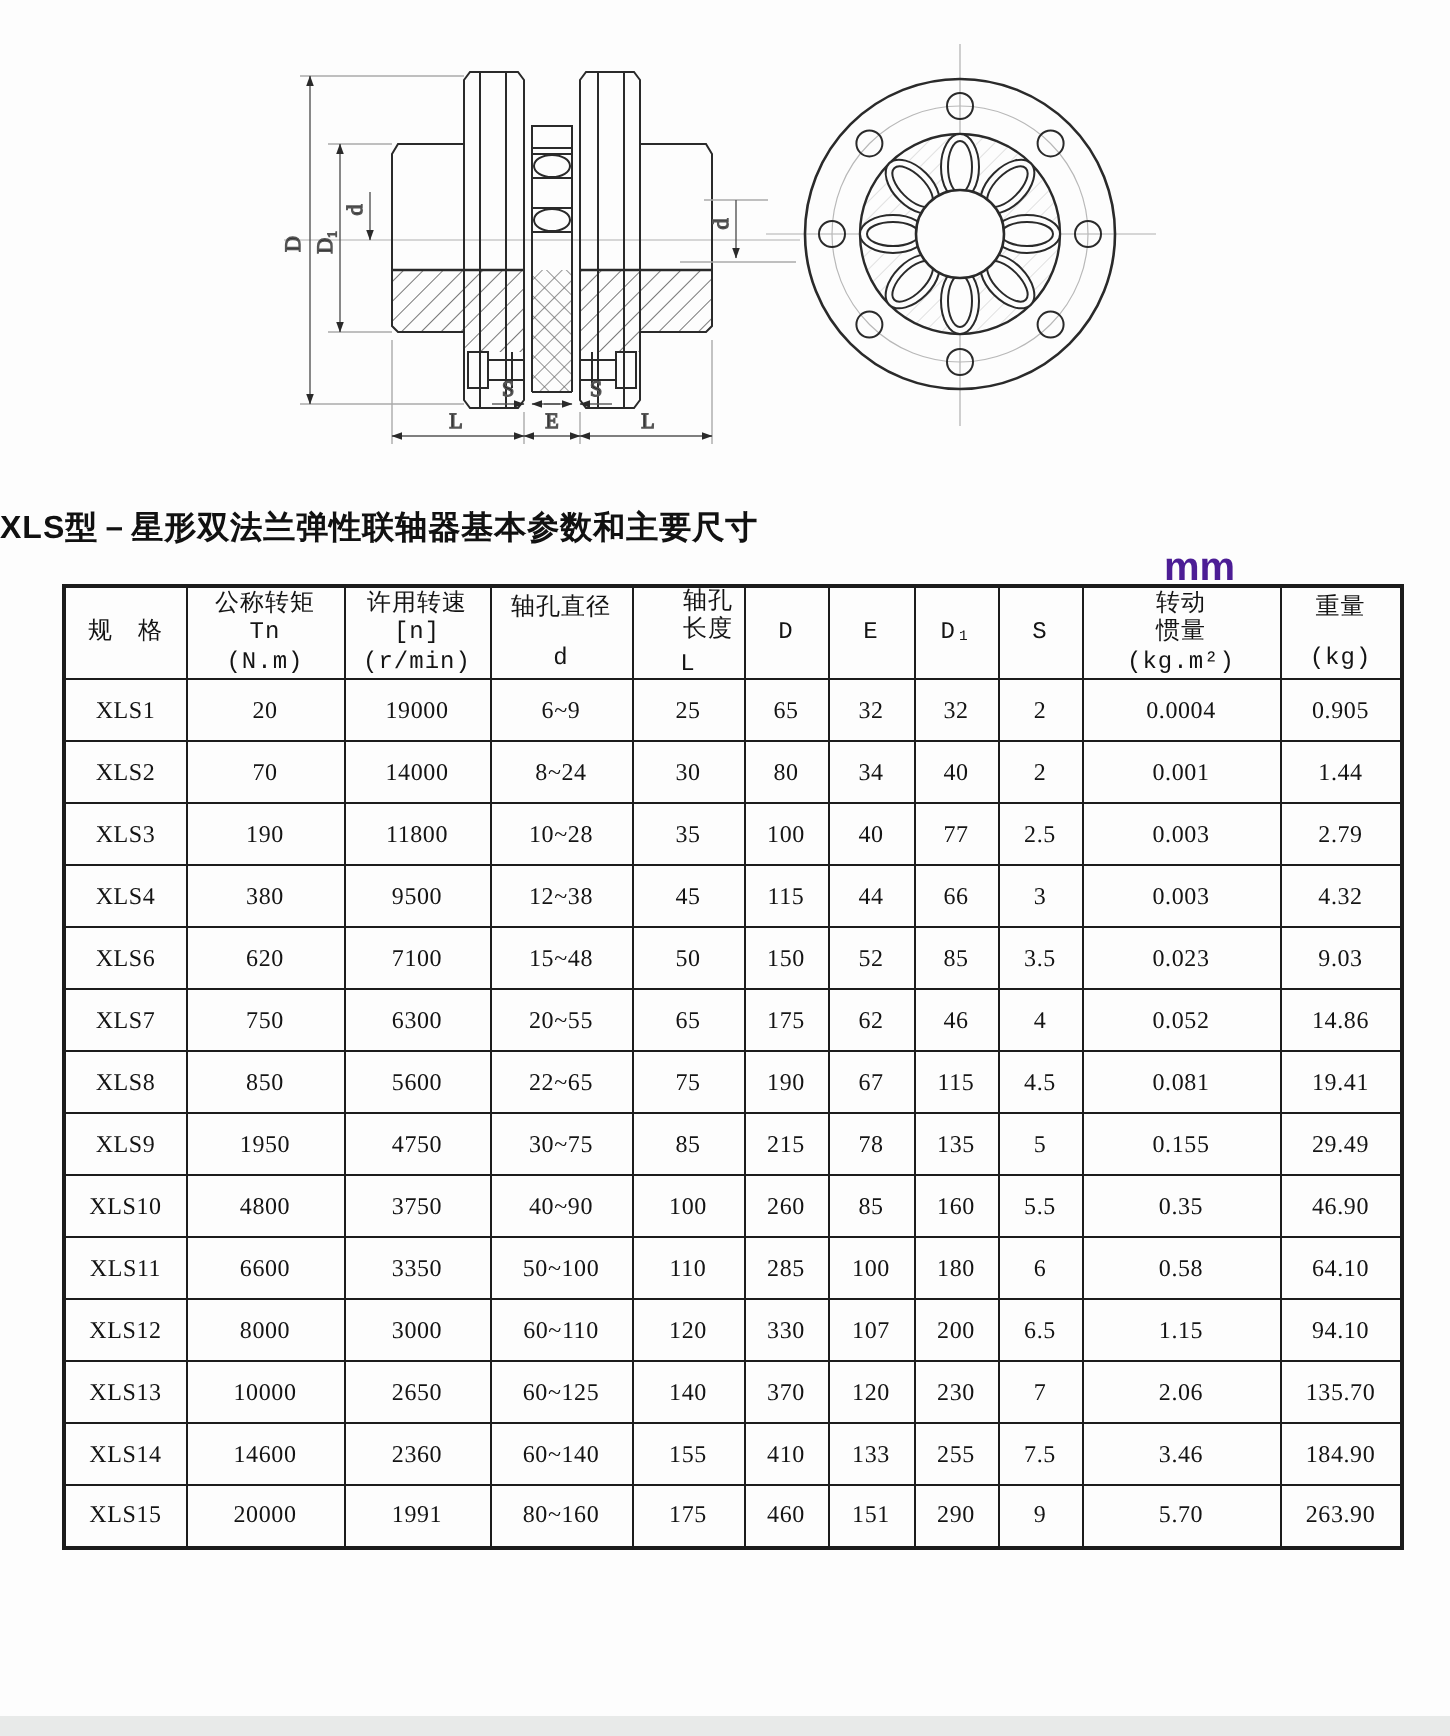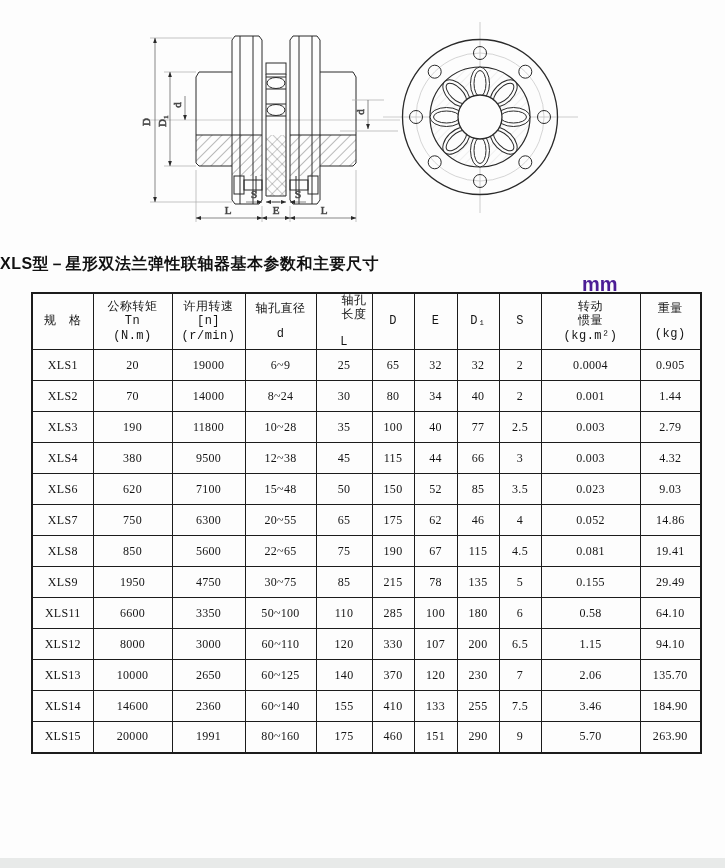--- a/index.html
+++ b/index.html
@@ -224,21 +224,21 @@
           <th>
             <div class="hline">许用转速</div>
             <div class="hline">[n]</div>
             <div class="hline">(r/min)</div>
           </th>
           <th style="vertical-align: middle;">
             <div class="hline" style="margin-bottom: 10px;">轴孔直径</div>
             <div class="hline">d</div>
           </th>
           <th style="vertical-align: middle;">
-            <div class="hline" style="margin-bottom: 12px; padding-left: 20px;">轴孔长度</div>
+            <div class="hline" style="margin-bottom: 2px; padding-left: 20px;">轴孔长度</div>
             <div class="hline">L</div>
           </th>
           <th>
             <div class="hline">D</div>
           </th>
           <th>
             <div class="hline">E</div>
           </th>
           <th>
             <div class="hline">D₁</div>
@@ -356,20 +356,33 @@
           <td>30~75</td>
           <td>85</td>
           <td>215</td>
           <td>78</td>
           <td>135</td>
           <td>5</td>
           <td>0.155</td>
           <td>29.49</td>
         </tr>
         <tr>
+          <td>XLS10</td>
+          <td>4800</td>
+          <td>3750</td>
+          <td>40~90</td>
+          <td>100</td>
+          <td>260</td>
+          <td>85</td>
+          <td>160</td>
+          <td>5.5</td>
+          <td>0.35</td>
+          <td>46.90</td>
+        </tr>
+        <tr>
           <td>XLS11</td>
           <td>6600</td>
           <td>3350</td>
           <td>50~100</td>
           <td>110</td>
           <td>285</td>
           <td>100</td>
           <td>180</td>
           <td>6</td>
           <td>0.58</td>

